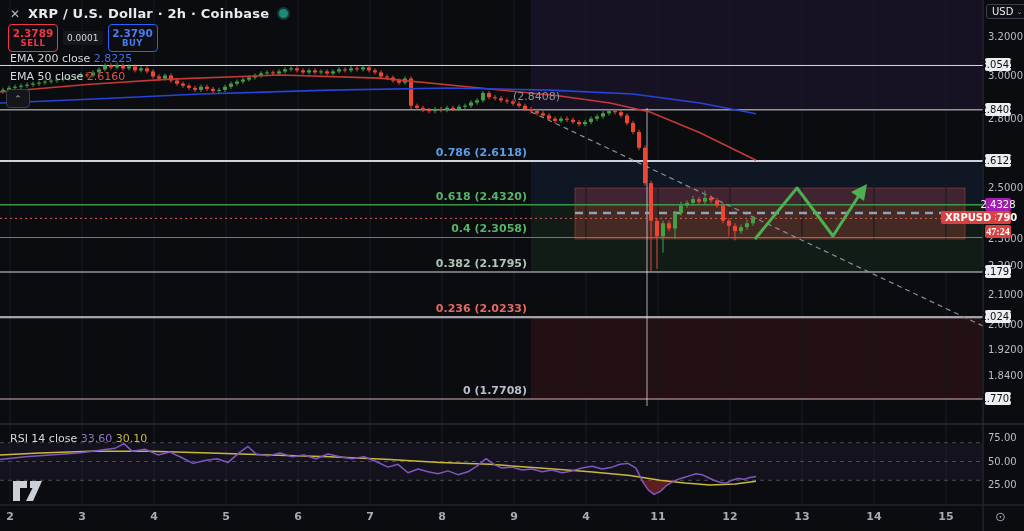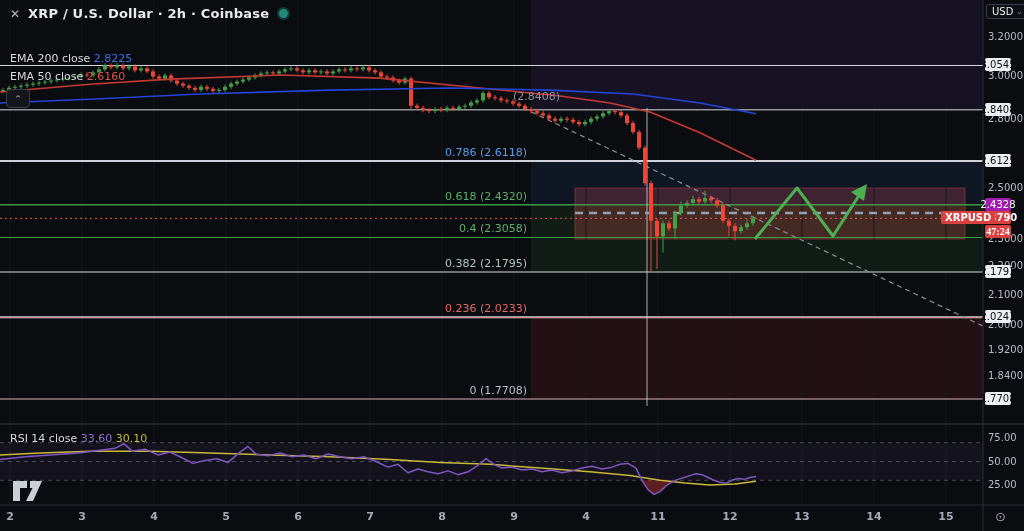--- a/index.html
+++ b/index.html
@@ -22,21 +22,21 @@
   .legend{font-size:11px;color:#d8dbe0;white-space:nowrap;text-shadow:0 0 3px #000;}
   .legend b{font-weight:400;}
   .collapse-btn{width:22px;height:17px;border:1px solid #3a3f4b;border-radius:4px;background:#14161c;
                 color:#b2b5be;font-size:9px;display:flex;align-items:center;justify-content:center;}
   .tick{position:absolute;left:988px;font-size:10px;color:#b8bdc7;}
   .badge{position:absolute;left:985px;width:26px;height:13px;border-radius:2px;font-size:10px;
          display:flex;align-items:center;justify-content:center;}
   .badge.white{background:#eceef2;color:#0c0d10;}
   .badge.green{background:#a21caf;color:#fff;}
   .badge.red{background:#d94040;color:#fff;font-weight:600;}
-  .fib-label{position:absolute;right:497px;font-size:11px;white-space:nowrap;}
+  .fib-label{position:absolute;right:497px;font-size:11px;white-space:nowrap;font-weight:bold;}
   .time-label{position:absolute;top:510px;font-size:11px;font-weight:600;color:#a6abb5;transform:translateX(-50%);}
   .usd-box{display:flex;align-items:center;gap:3px;border:1px solid #3a3f4b;border-radius:3px;
            padding:1px 5px;color:#e9eaec;font-size:10px;background:#0e0f14;}
   .usd-box .chev{font-size:7px;color:#9aa0ab;}
   .inline-price{font-size:11px;color:#8e939e;}
   .xrpusd-tag{position:absolute;background:#d94040;color:#fff;font-size:10px;font-weight:700;
               padding:1px 4px;border-radius:2px;}
   .clock{font-size:13px;color:#9aa0ab;}
 </style>
 </head>
@@ -403,20 +403,31 @@
       <div class="fib-label" style="top: 302.451px; color: rgb(228, 106, 98);">0.236 (2.0233)</div>
       <div class="fib-label" style="top: 384px; color: rgb(185, 190, 201);">0 (1.7708)</div>
     </div>
 
   <div class="abs" style="left:10px;top:6px;display:flex;align-items:center;gap:8px;z-index:20;">
     <span class="x-icon">✕</span>
     <span class="hdr-title">XRP / U.S. Dollar · 2h · Coinbase</span>
     <span class="dot"></span>
   </div>
 
+  <div class="abs" style="left:8px;top:24px;display:flex;align-items:center;gap:5px;z-index:20;">
+    <div class="trade-btn" style="border:1px solid #f23645;">
+      <span class="p" style="color:#f23645;">2.3789</span>
+      <span class="l" style="color:#f23645;">SELL</span>
+    </div>
+    <span class="spread">0.0001</span>
+    <div class="trade-btn" style="border:1px solid #2962ff;">
+      <span class="p" style="color:#4a7bf7;">2.3790</span>
+      <span class="l" style="color:#4a7bf7;">BUY</span>
+    </div>
+  </div>
 
   <div class="abs legend" style="left:10px;top:52px;z-index:20;">
     <b>EMA 200 close</b>
     <span style="color:#3b73f2;">2.8225</span>
   </div>
   <div class="abs legend" style="left:10px;top:70px;z-index:20;">
     <b>EMA 50 close</b>
     <span style="color:#e0564a;">2.6160</span>
   </div>
   <div class="abs collapse-btn" style="left:6px;top:89px;z-index:20;">

